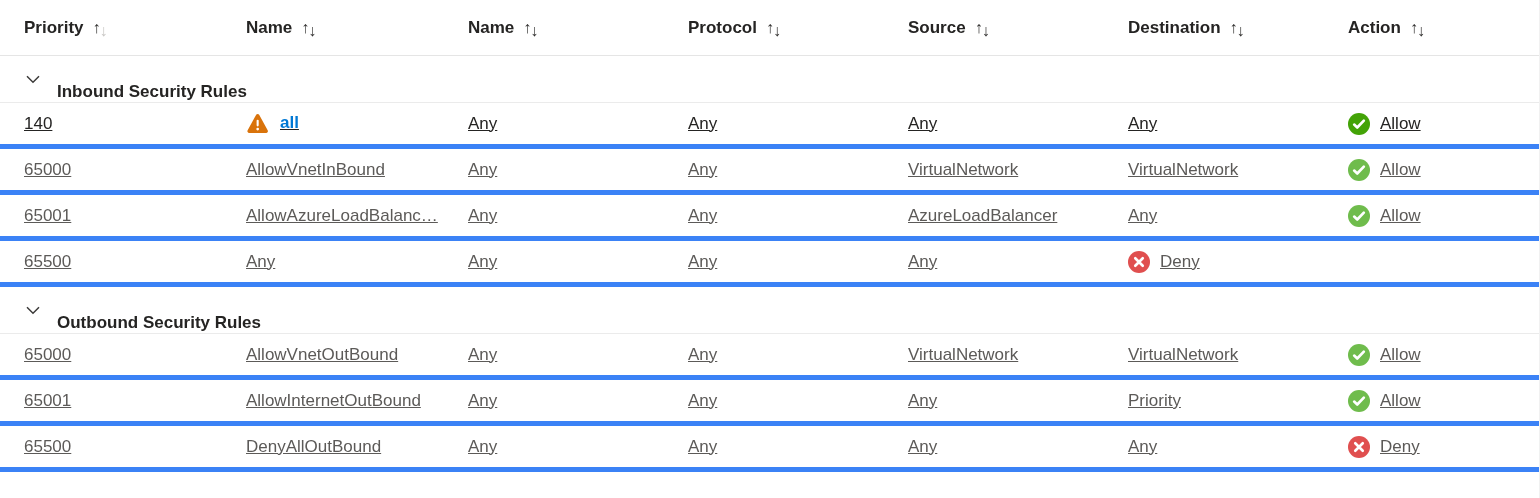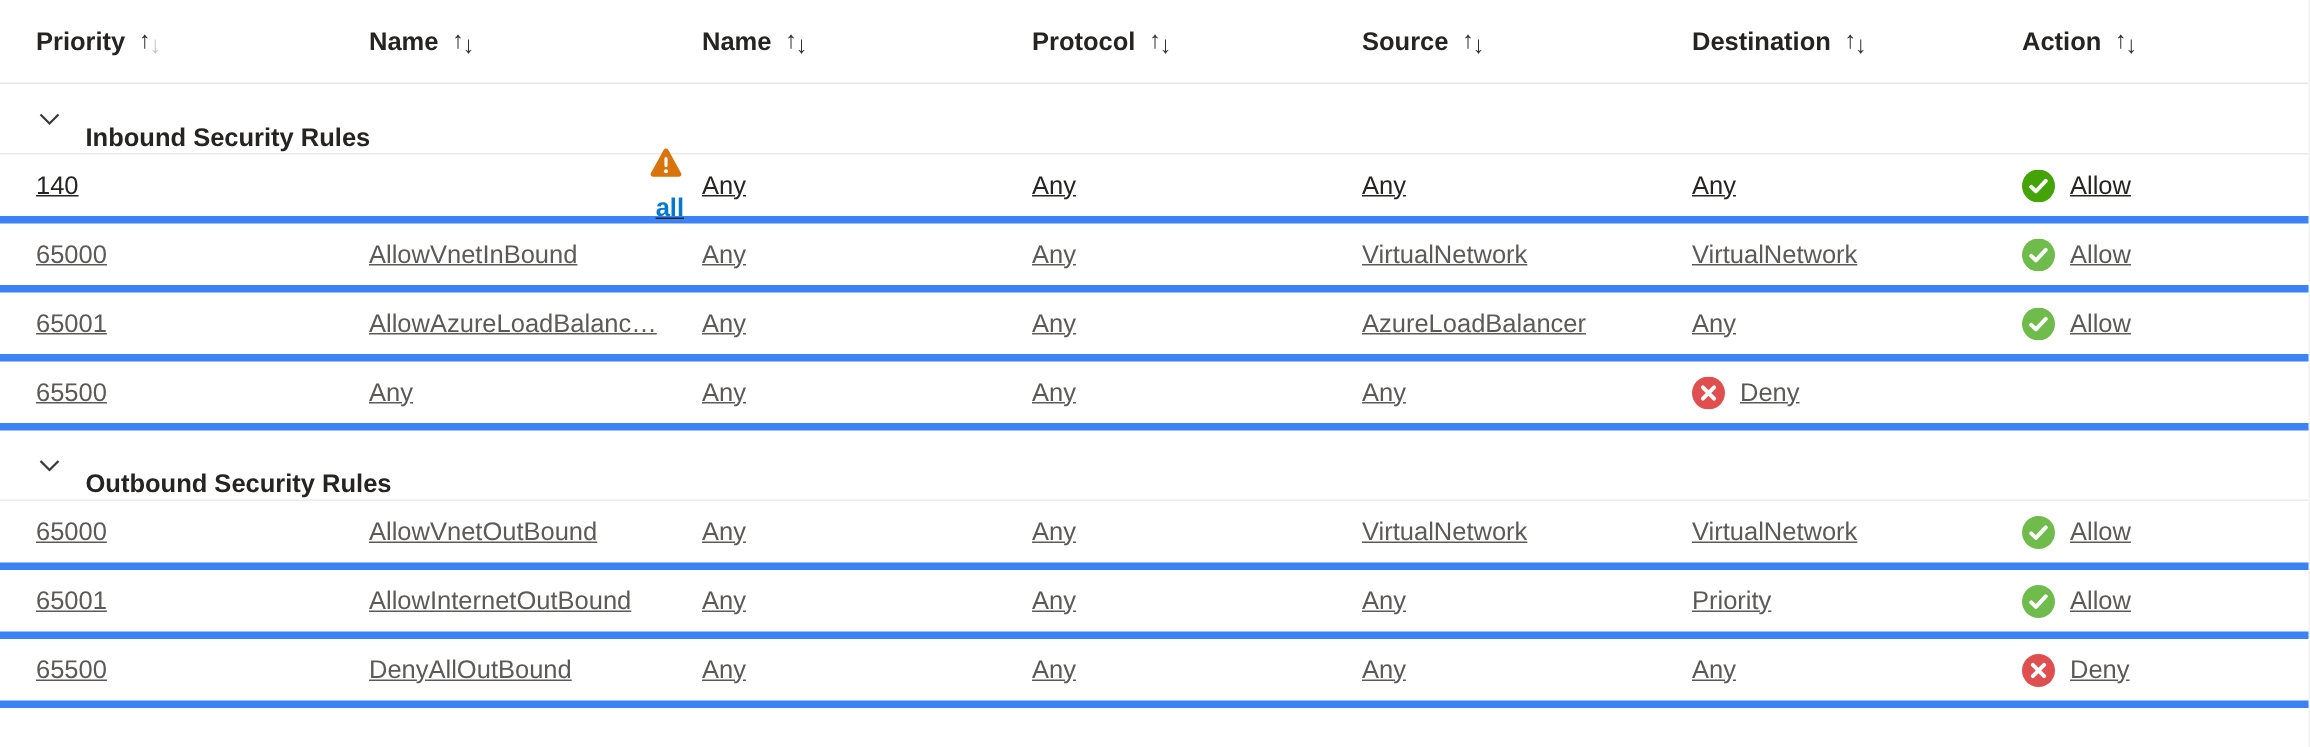--- a/index.html
+++ b/index.html
@@ -18,21 +18,21 @@
   .sort.sorted-asc .down{color:#c9c7c5;}
   
   .section-row{height:46px;display:flex;align-items:center;gap:17px;
                padding-left:26px;border-bottom:1px solid #ebebeb;cursor:pointer;}
   .section-title{font-weight:700;color:#252423;margin-top:26px;}
   .chev{display:inline-flex;align-items:center;}
   
   .row{height:46px;border-bottom:5px solid #3b82f6;color:#5c5a58;text-decoration:underline;}
   .row.emph{color:#252423;}
   .cell{white-space:nowrap;overflow:hidden;text-overflow:ellipsis;padding-right:12px;}
-  .name-cell{display:flex;align-items:flex-end;gap:10px;flex-direction:column;}
+  .name-cell{display:flex;align-items:flex-start;gap:10px;}
   .name-link{color:#0078d4;font-weight:600;text-decoration:none;cursor:pointer;}
   .action-cell{display:flex;align-items:center;gap:10px;}
   .sicon{display:inline-flex;width:22px;height:22px;}
   .sicon svg{width:22px;height:22px;}
   .wicon{display:inline-flex;width:24px;height:21px;}
   .allow-custom .fillc{fill:#43a307;}
   .allow .fillc{fill:#6fbc4c;}
   .deny .fillc{fill:#e04f4f;}
   .spacer-bottom{height:27px;}
 </style>

